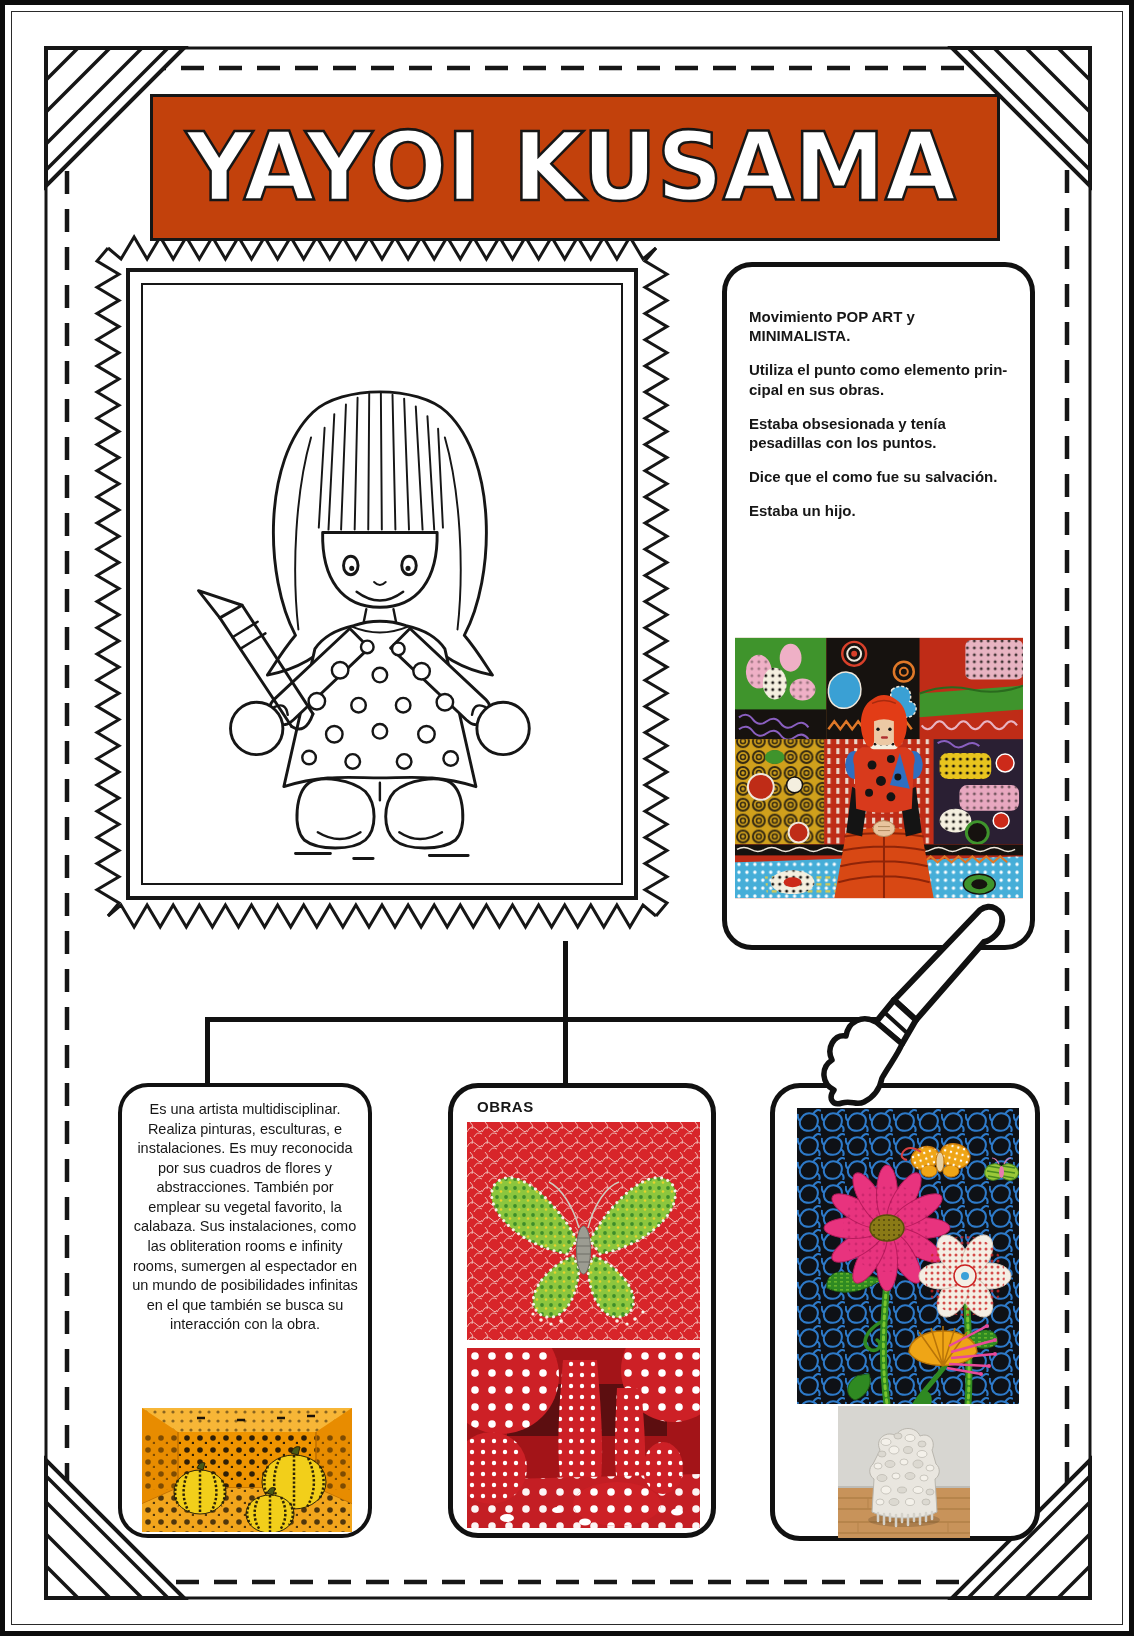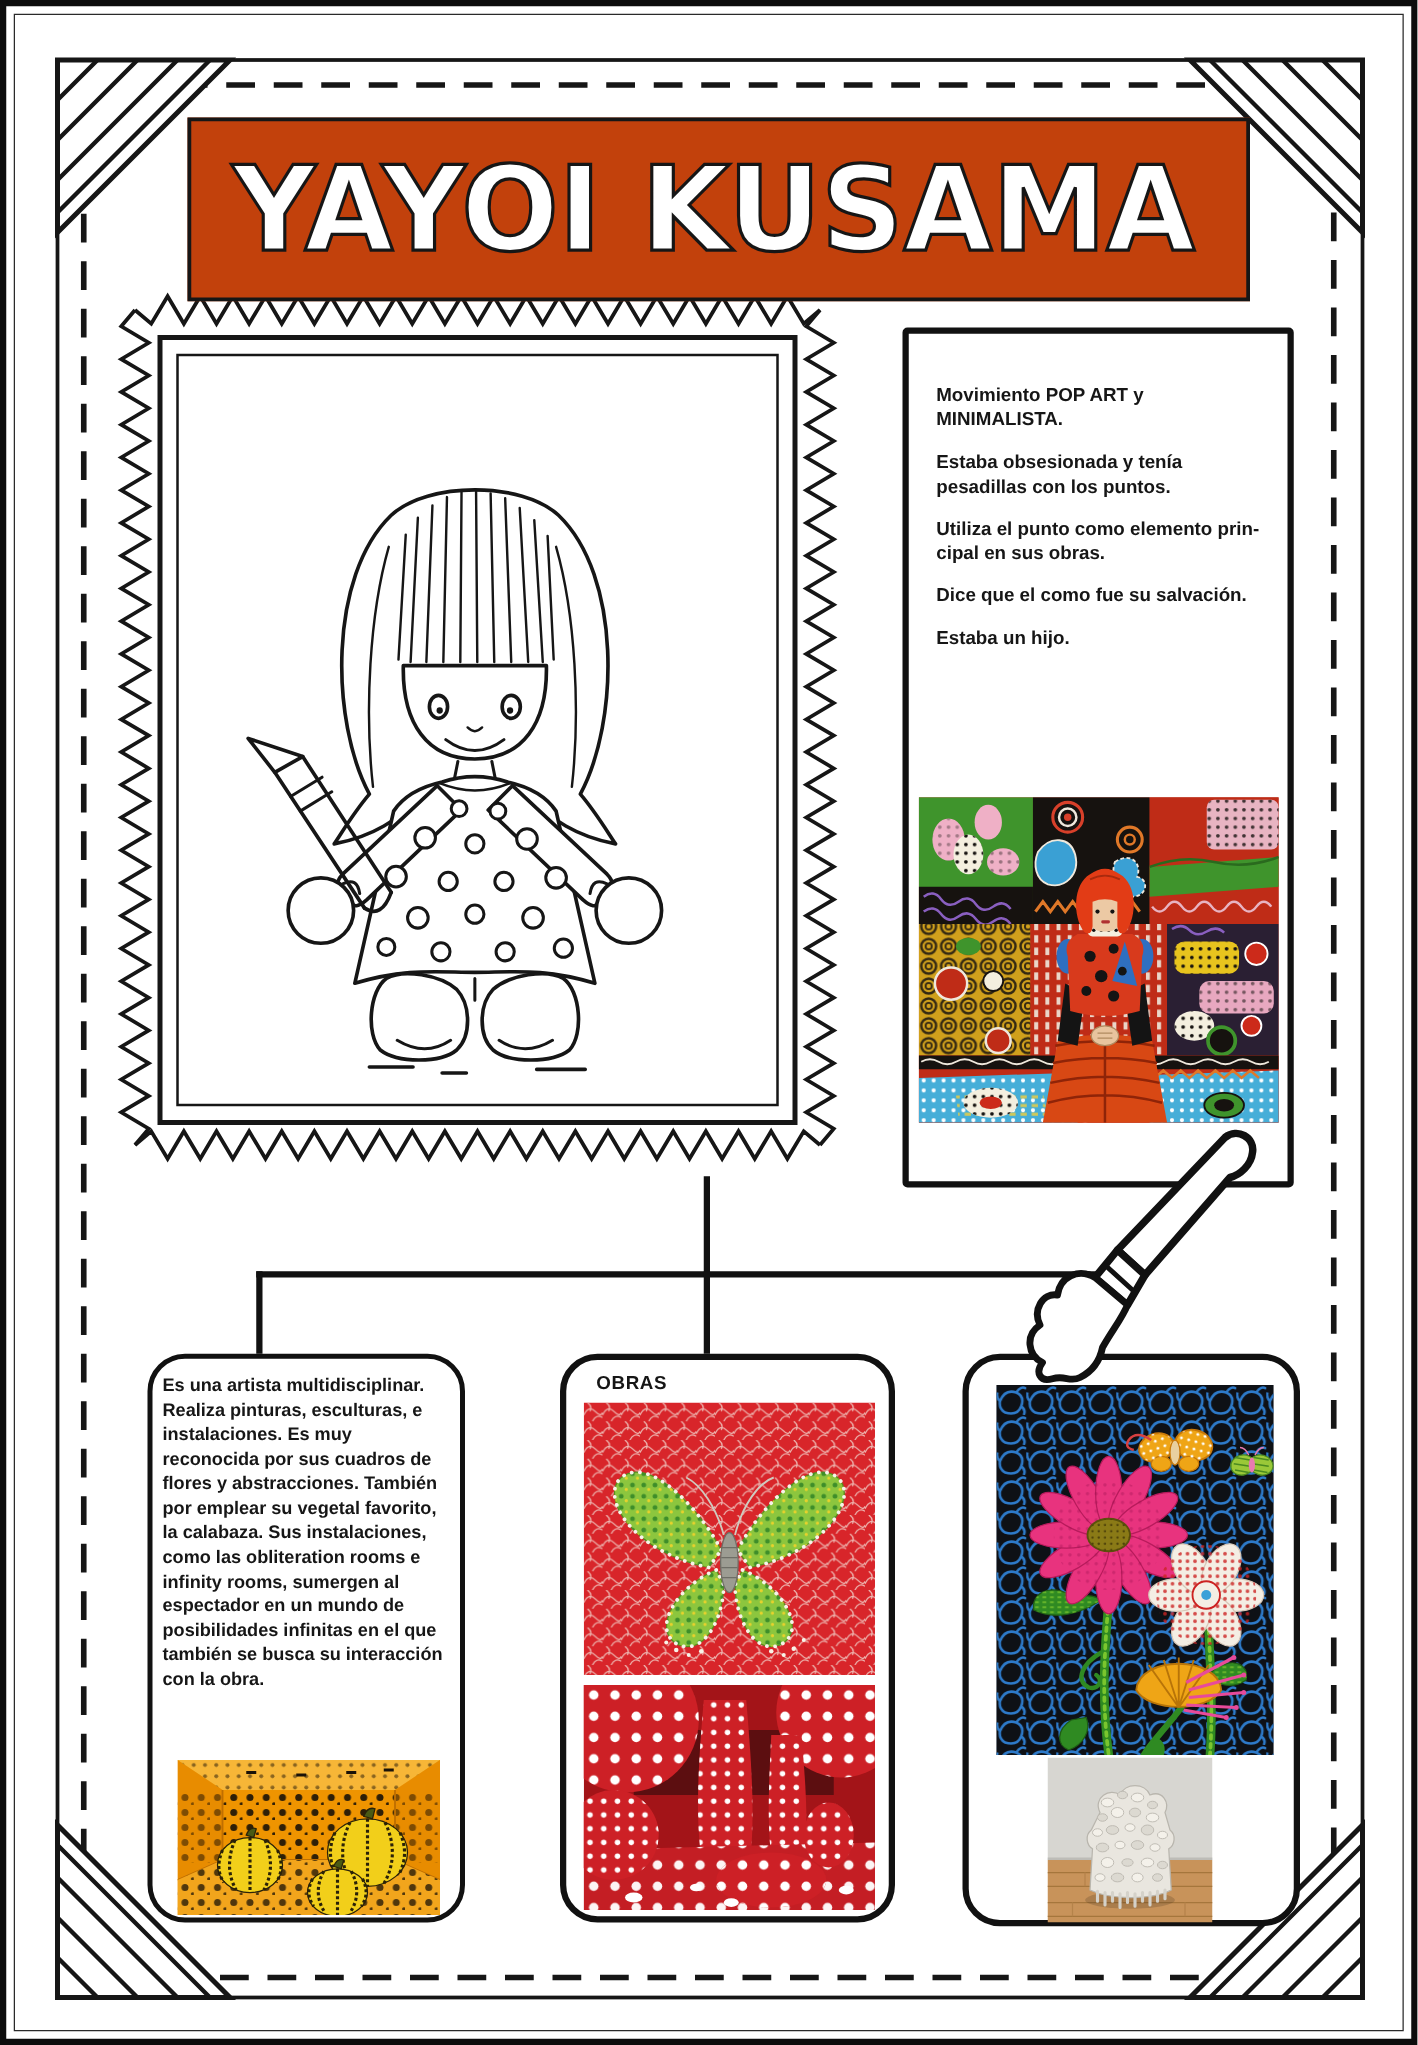--- a/index.html
+++ b/index.html
@@ -5,26 +5,26 @@
   html,body{margin:0;padding:0;background:#888;}
   #page{position:relative;width:1134px;height:1636px;background:#fff;overflow:hidden;
         font-family:"Liberation Sans","DejaVu Sans",sans-serif;color:#161616;}
   .abs{position:absolute;}
   
   #frame-outer{left:0;top:0;width:1124px;height:1626px;border:5px solid #0c0c0c;}
   #frame-inner{left:11px;top:11px;width:1110px;height:1612px;border:1.5px solid #2a2a2a;}
   
   #title-box{left:150px;top:94px;width:844px;height:141px;border:3.5px solid #161616;background:#c2410c;z-index:4;}
   
-  #info-box{left:722px;top:262px;width:313px;height:688px;border:5px solid #111;border-radius:4px;background:#fff;z-index:3;box-sizing:border-box;padding:40px 18px 0 22px;}
+  #info-box{left:722px;top:262px;width:313px;height:688px;border:5px solid #111;border-radius:30px;background:#fff;z-index:3;box-sizing:border-box;padding:40px 18px 0 22px;}
   #info-box p{margin:0 0 15px 0;font-size:15px;line-height:1.28;font-weight:bold;}
   
   .bbox{border:5px solid #111;border-radius:30px;background:#fff;z-index:2;box-sizing:border-box;}
   #facts-box{left:118px;top:1083px;width:254px;height:455px;border-width:4px;padding:13px 8px 0 8px;}
-  #facts-box .txt{font-size:14.5px;font-weight:bold;line-height:1.35;}
+  #facts-box .txt{font-size:14.5px;font-weight:normal;text-align:center;line-height:1.35;}
   #obras-box{left:448px;top:1083px;width:268px;height:455px;}
   #obras-label{margin:10px 0 0 24px;font-size:15px;font-weight:bold;letter-spacing:.5px;}
   #art-box{left:770px;top:1083px;width:270px;height:458px;}
   
   .conn{background:#111;z-index:1;}
   
   .photo{z-index:3;display:block;}
   svg{display:block;}
 </style>
 </head>
@@ -131,22 +131,22 @@
     </g>
   </svg>
 
   <div class="abs conn" style="left:563px;top:941px;width:5px;height:80px"></div>
   <div class="abs conn" style="left:205px;top:1017px;width:688px;height:5px"></div>
   <div class="abs conn" style="left:205px;top:1017px;width:5px;height:66px"></div>
   <div class="abs conn" style="left:563px;top:1017px;width:5px;height:66px"></div>
 
   <div class="abs" id="info-box">
     <p>Movimiento POP ART y MINIMALISTA.</p>
+    <p>Utiliza el punto como elemento prin­cipal en sus obras.</p>
     <p>Estaba obsesionada y tenía pesadillas con los puntos.</p>
-    <p>Utiliza el punto como elemento prin­cipal en sus obras.</p>
     <p>Dice que el como fue su salvación.</p>
     <p>Estaba un hijo.</p>
   </div>
 
   <svg class="abs photo" style="left:735px;top:637px" width="288" height="262" viewBox="0 0 290 262">
     <defs>
       <pattern id="k-bd" width="7" height="7" patternUnits="userSpaceOnUse">
           <circle cx="3" cy="3" r="1.5" fill="#15120f"></circle>
         </pattern>
       <pattern id="k-wd" width="8" height="8" patternUnits="userSpaceOnUse">

